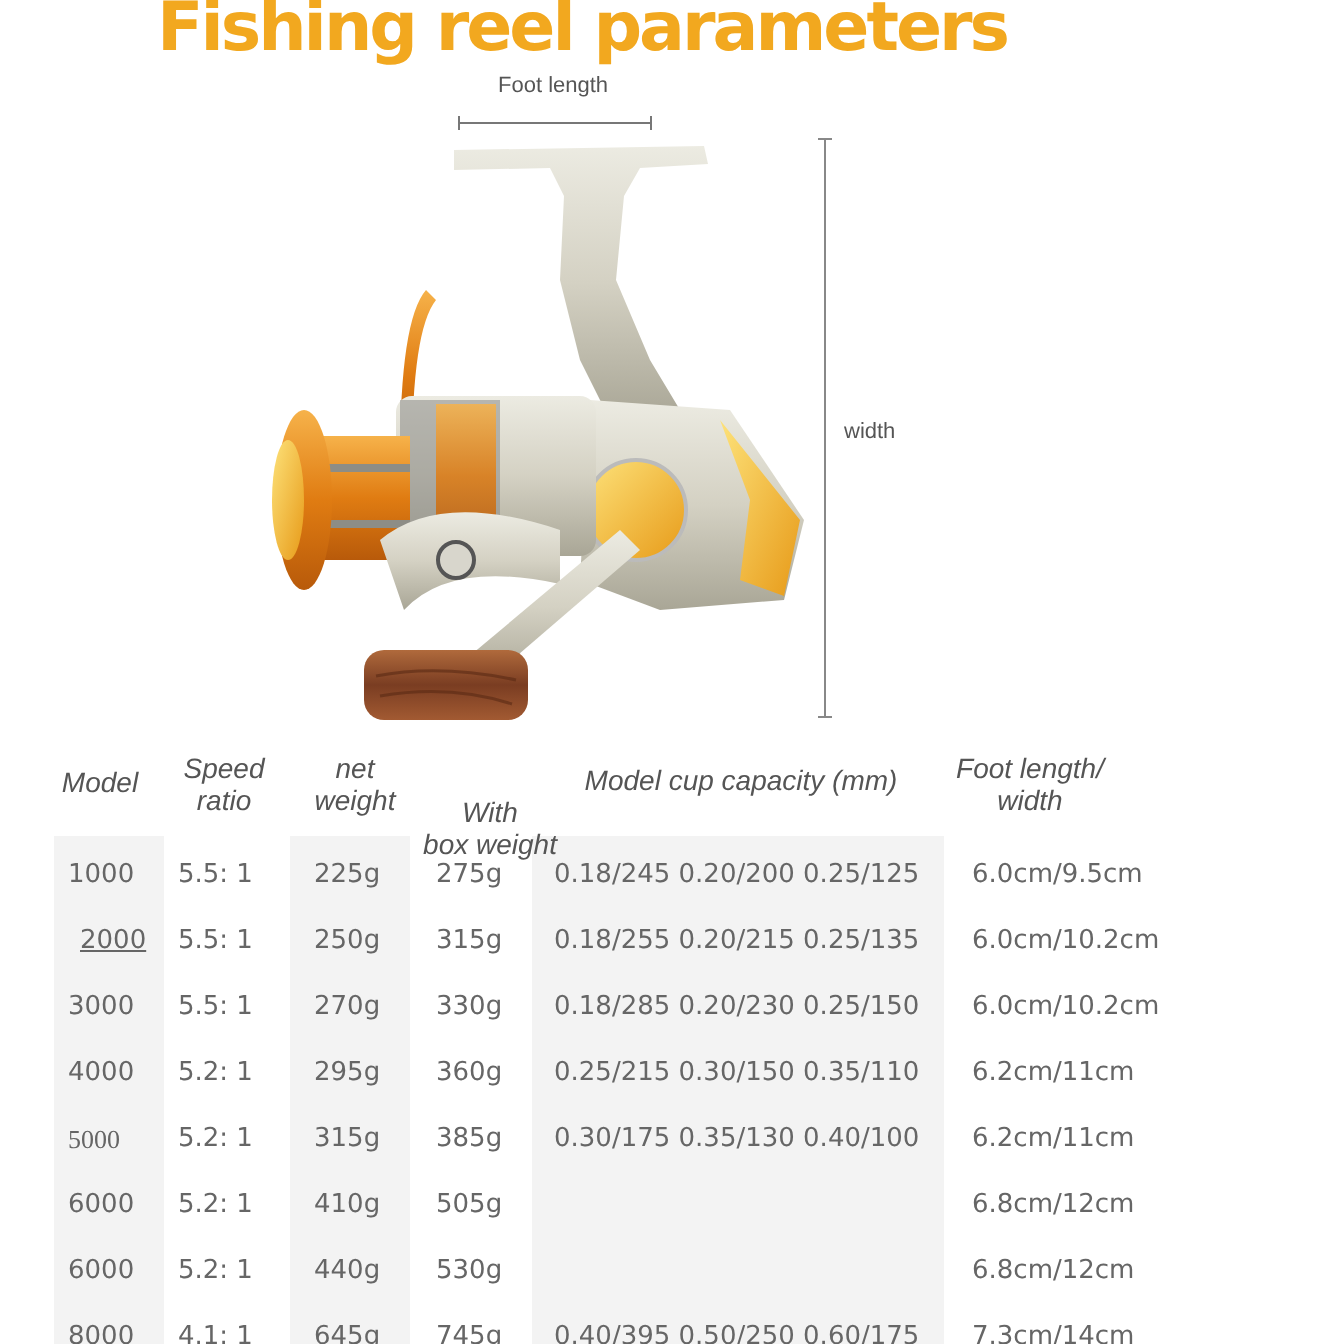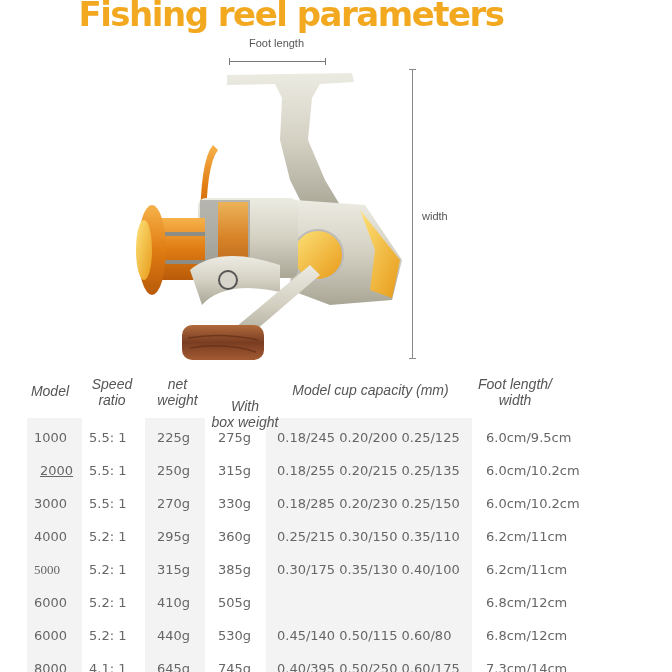--- a/index.html
+++ b/index.html
@@ -149,21 +149,20 @@
       <span class="cell" style="left: 89px;">5.2: 1</span>
       <span class="cell" style="left: 157px;">410g</span>
       <span class="cell" style="left: 218px;">505g</span>
       <span class="cell" style="left: 486px;">6.8cm/12cm</span>
     </div>
     <div class="row" style="top: 619px;">
       <span class="cell" style="left: 34px;">6000</span>
       <span class="cell" style="left: 89px;">5.2: 1</span>
       <span class="cell" style="left: 157px;">440g</span>
       <span class="cell" style="left: 218px;">530g</span>
-      <span class="cell" style="left: 277px;">0.45/140 0.50/115 0.60/80</span>
       <span class="cell" style="left: 486px;">6.8cm/12cm</span>
     </div>
     <div class="row" style="top: 652px;">
       <span class="cell" style="left: 34px;">8000</span>
       <span class="cell" style="left: 89px;">4.1: 1</span>
       <span class="cell" style="left: 157px;">645g</span>
       <span class="cell" style="left: 218px;">745g</span>
       <span class="cell" style="left: 277px;">0.40/395 0.50/250 0.60/175</span>
       <span class="cell" style="left: 486px;">7.3cm/14cm</span>
     </div>

